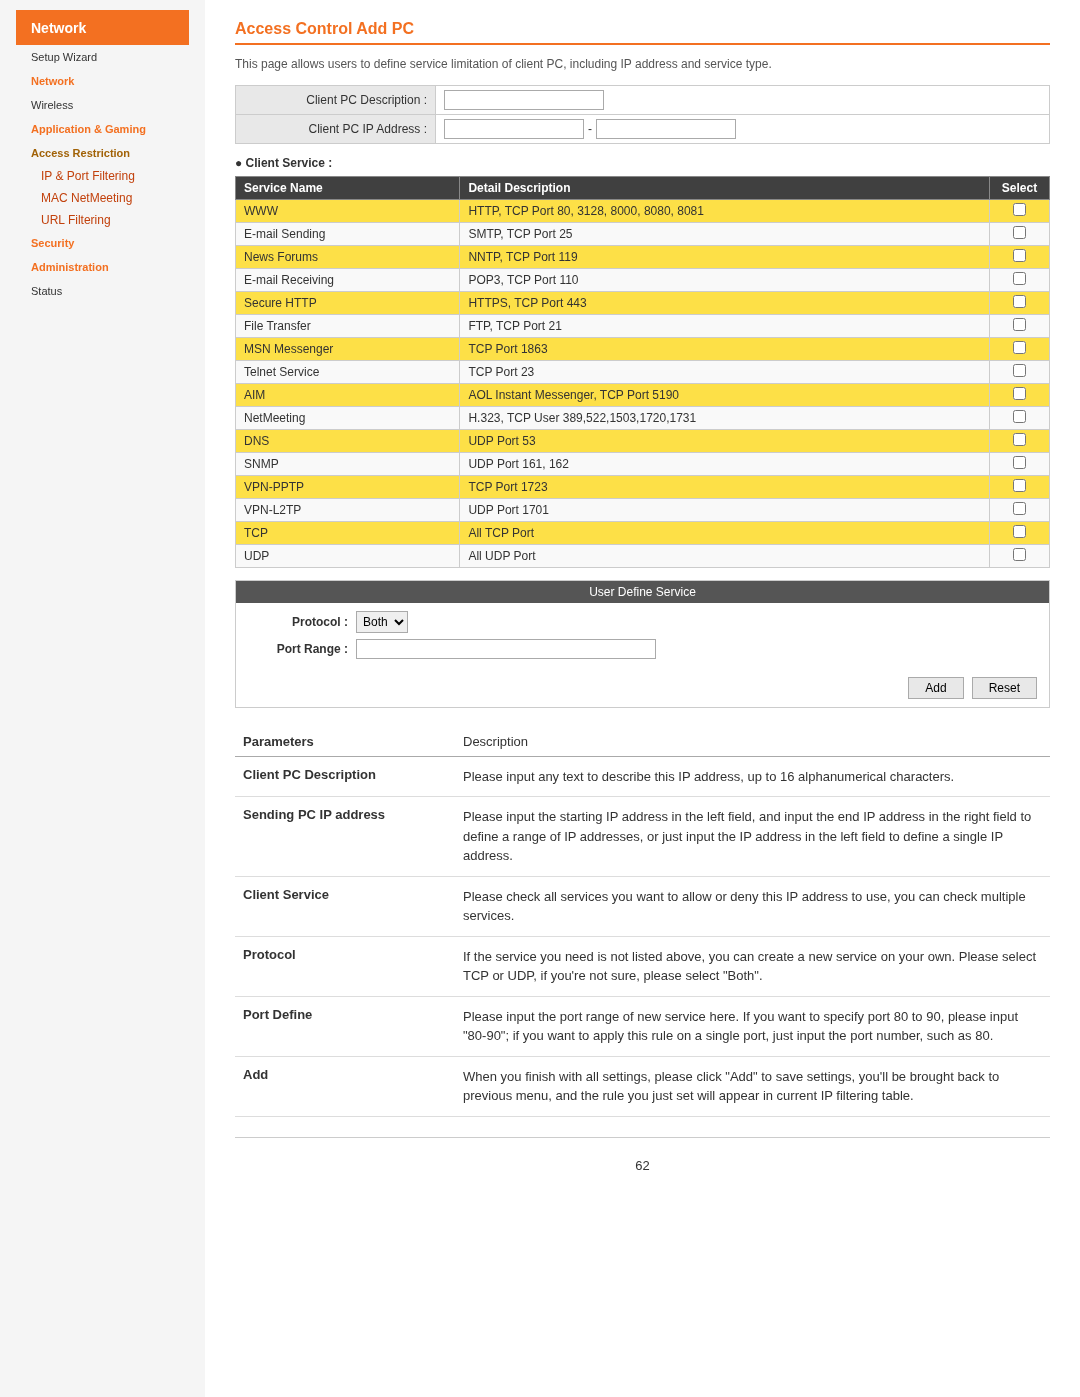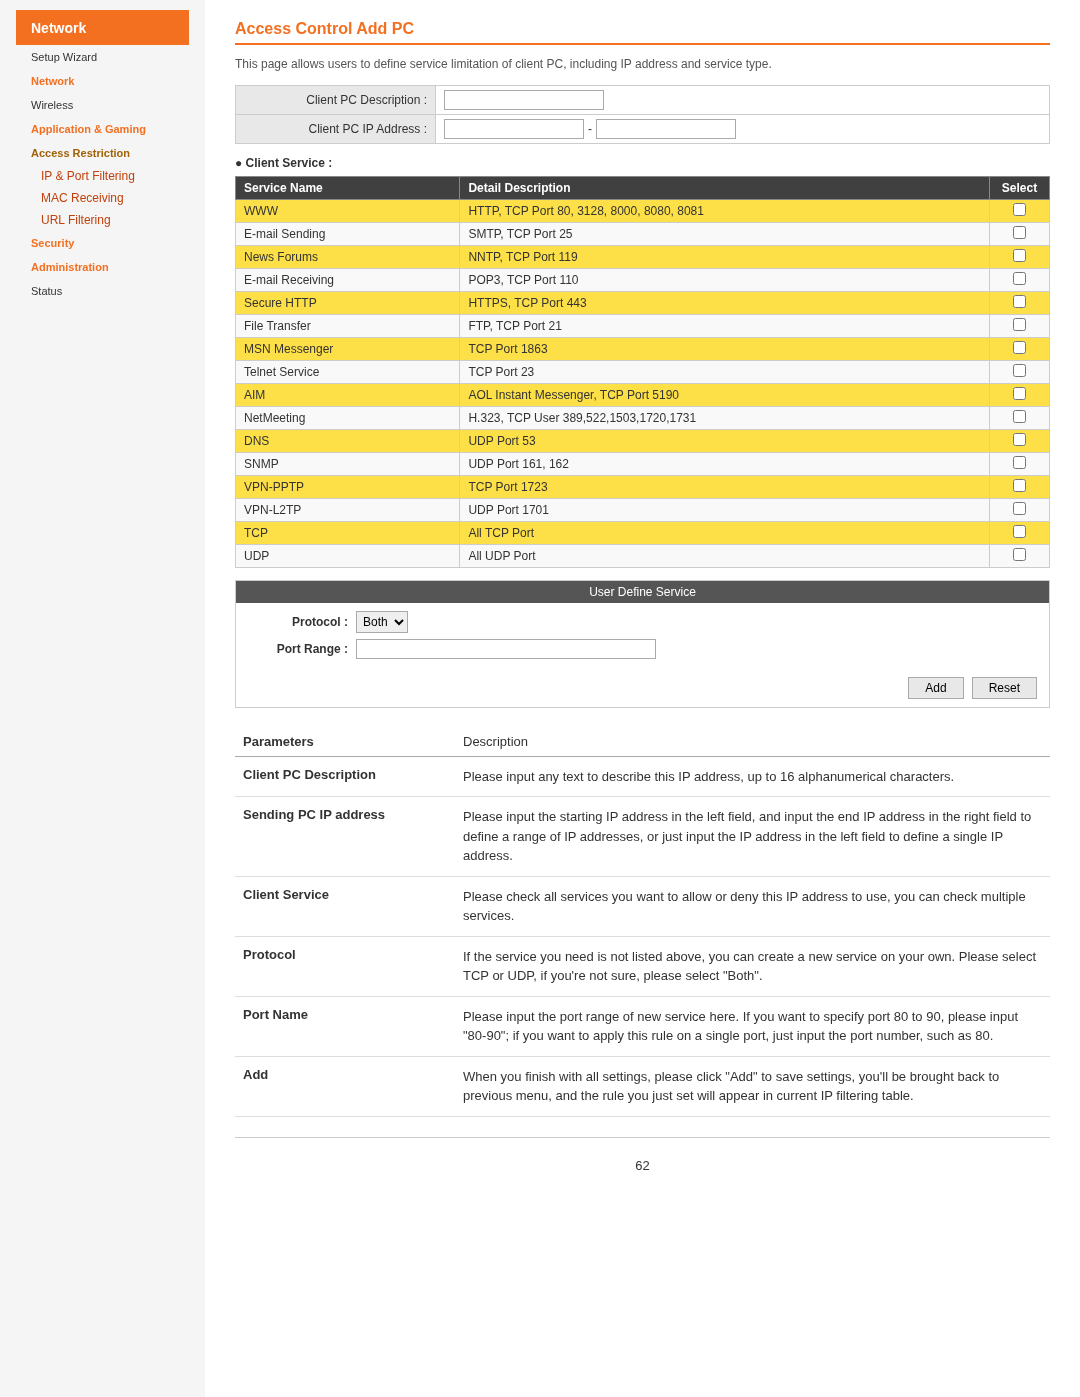--- a/index.html
+++ b/index.html
@@ -302,21 +302,21 @@
     <a class="sidebar-item orange">
       <span>Application &amp; Gaming</span>
     </a>
     <a class="sidebar-item active">
       <span>Access Restriction</span>
     </a>
     <a class="sidebar-sub-item">
       <span>IP &amp; Port Filtering</span>
     </a>
     <a class="sidebar-sub-item">
-      <span>MAC Receiving</span>
+      <span>MAC NetMeeting</span>
     </a>
     <a class="sidebar-sub-item">
       <span>URL Filtering</span>
     </a>
     <a class="sidebar-item orange">
       <span>Security</span>
     </a>
     <a class="sidebar-item orange">
       <span>Administration</span>
     </a>
@@ -485,21 +485,21 @@
           </tr>
           <tr class="data-row">
             <td class="param-name">Client Service</td>
             <td class="param-desc">Please check all services you want to allow or deny this IP address to use, you can check multiple services.</td>
           </tr>
           <tr class="data-row">
             <td class="param-name">Protocol</td>
             <td class="param-desc">If the service you need is not listed above, you can create a new service on your own. Please select TCP or UDP, if you're not sure, please select "Both".</td>
           </tr>
           <tr class="data-row">
-            <td class="param-name">Port Name</td>
+            <td class="param-name">Port Define</td>
             <td class="param-desc">Please input the port range of new service here. If you want to specify port 80 to 90, please input "80-90"; if you want to apply this rule on a single port, just input the port number, such as 80.</td>
           </tr>
           <tr class="data-row">
             <td class="param-name">Add</td>
             <td class="param-desc">When you finish with all settings, please click "Add" to save settings, you'll be brought back to previous menu, and the rule you just set will appear in current IP filtering table.</td>
           </tr>
         </tbody>
     </table>
 
     <div class="page-footer">

